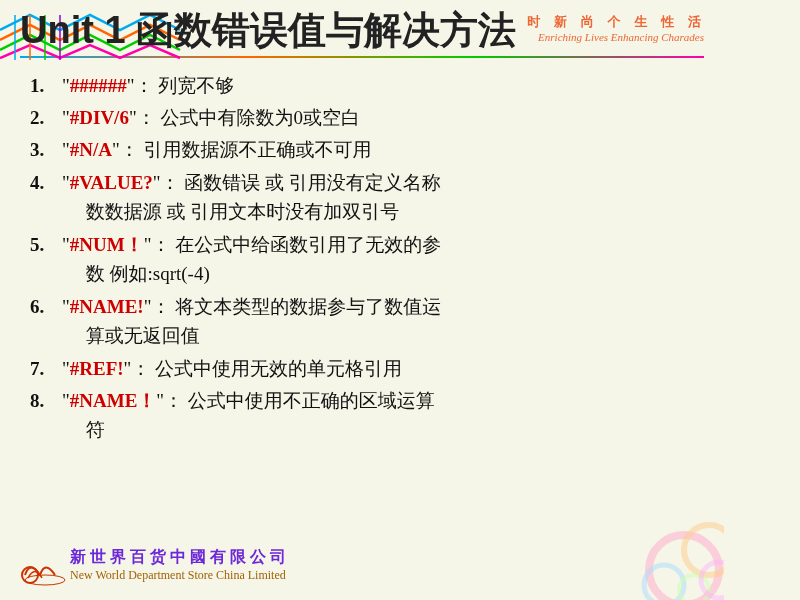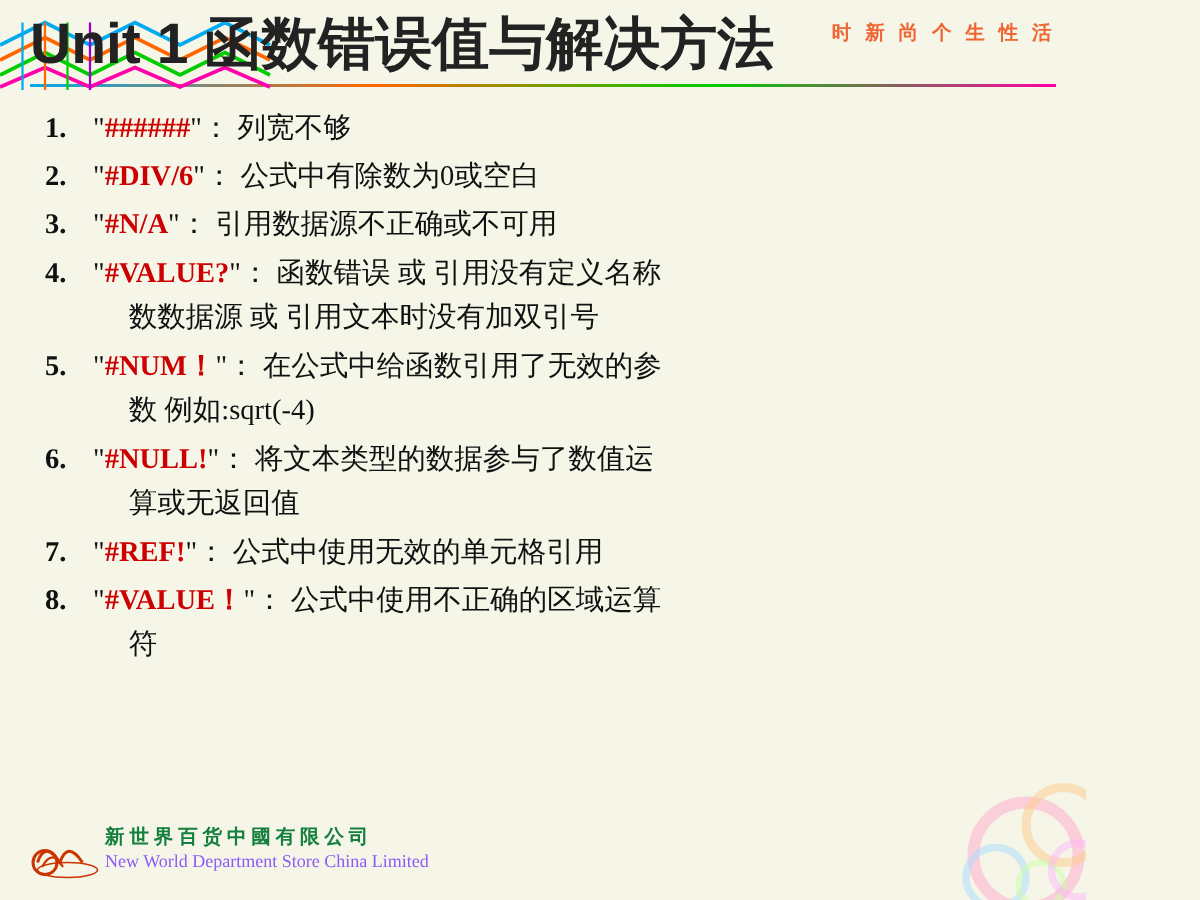--- a/index.html
+++ b/index.html
@@ -47,20 +47,21 @@
     .brand-top {
       text-align: right;
       padding-top: 5px;
     }
 
     .brand-top .tagline-cn {
       font-size: 13px;
       color: #e63;
       letter-spacing: 3px;
       font-weight: bold;
+      font-family: Liberation Mono, monospace;
     }
 
     .brand-top .tagline-en {
       font-size: 11px;
       color: #e63;
       font-style: italic;
     }
 
     
     .divider-line {
@@ -119,28 +120,28 @@
       width: 50px;
       height: 50px;
     }
 
     .company-name {
       display: flex;
       flex-direction: column;
     }
 
     .company-cn {
-      font-size: 13px;
-      color: #15803d;
+      font-size: 16px;
+      color: #6d28d9;
       font-weight: bold;
     }
 
     .company-en {
       font-size: 12px;
-      color: #8b5cf6;
+      color: #a16207;
     }
 
     
     .bottom-deco {
       position: absolute;
       bottom: 0;
       right: 0;
       width: 200px;
       height: 80px;
     }
@@ -162,20 +163,21 @@
     <line x1="45" y1="15" x2="45" y2="60" stroke="#00cc00" stroke-width="1.5"></line>
     <line x1="60" y1="15" x2="60" y2="60" stroke="#9900cc" stroke-width="1.5"></line>
   </svg>
 
   <div class="header">
     <div class="title">
       <span>Unit 1 函数错误值与解决方法</span>
     </div>
     <div class="brand-top">
       <div class="tagline-cn">时 新 尚 个 生 性 活</div>
+      <div class="tagline-en">Enriching Lives Enhancing Charades</div>
     </div>
   </div>
 
   <div class="divider-line"></div>
 
   <div class="content">
     <ol>
       <li>
         <span class="item-num">1.</span>
         <span class="item-text">
@@ -202,33 +204,33 @@
       </li>
       <li>
         <span class="item-num">5.</span>
         <span class="item-text">
           "<span class="error-code">#NUM！</span>"：  在公式中给函数引用了无效的参<br>&nbsp;&nbsp;&nbsp;&nbsp;&nbsp;数  例如:sqrt(-4)
         </span>
       </li>
       <li>
         <span class="item-num">6.</span>
         <span class="item-text">
-          "<span class="error-code">#NULL!</span>"：  将文本类型的数据参与了数值运<br>&nbsp;&nbsp;&nbsp;&nbsp;&nbsp;算或无返回值
+          "<span class="error-code">#NAME!</span>"：  将文本类型的数据参与了数值运<br>&nbsp;&nbsp;&nbsp;&nbsp;&nbsp;算或无返回值
         </span>
       </li>
       <li>
         <span class="item-num">7.</span>
         <span class="item-text">
           "<span class="error-code">#REF!</span>"：  公式中使用无效的单元格引用
         </span>
       </li>
       <li>
         <span class="item-num">8.</span>
         <span class="item-text">
-          "<span class="error-code">#VALUE！</span>"：  公式中使用不正确的区域运算<br>&nbsp;&nbsp;&nbsp;&nbsp;&nbsp;符
+          "<span class="error-code">#NAME！</span>"：  公式中使用不正确的区域运算<br>&nbsp;&nbsp;&nbsp;&nbsp;&nbsp;符
         </span>
       </li>
     </ol>
   </div>
 
   <div class="bottom-area">
 
     <svg class="logo-icon" viewBox="0 0 50 50">
 
       <circle cx="10" cy="35" r="8" fill="none" stroke="#cc3300" stroke-width="2"></circle>

